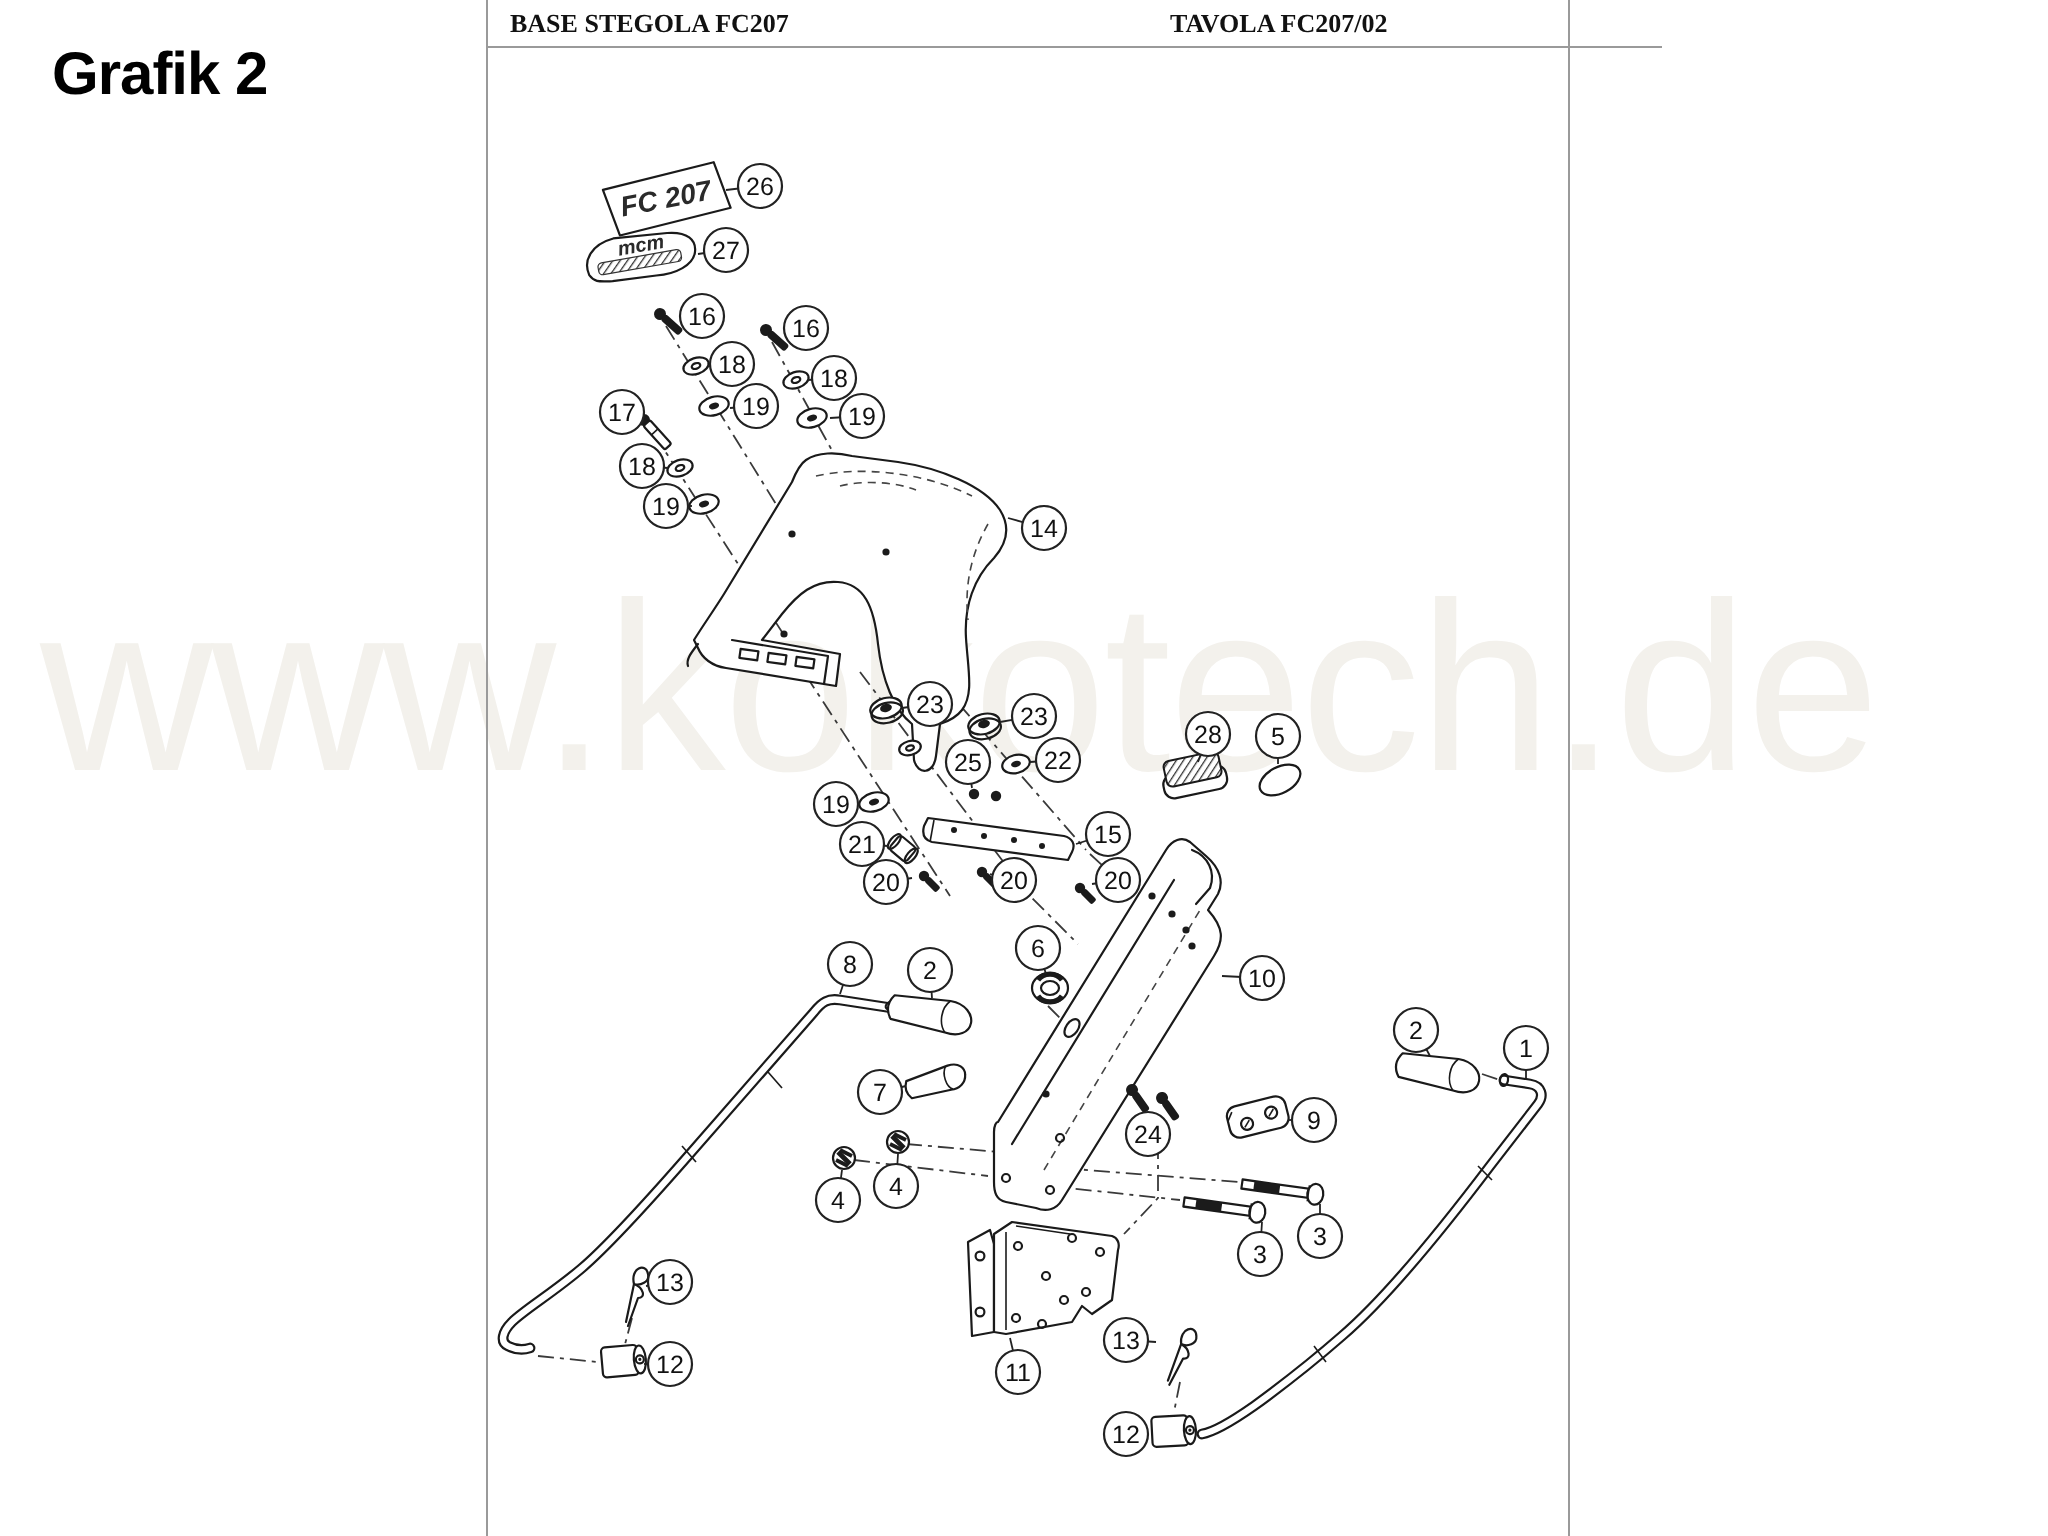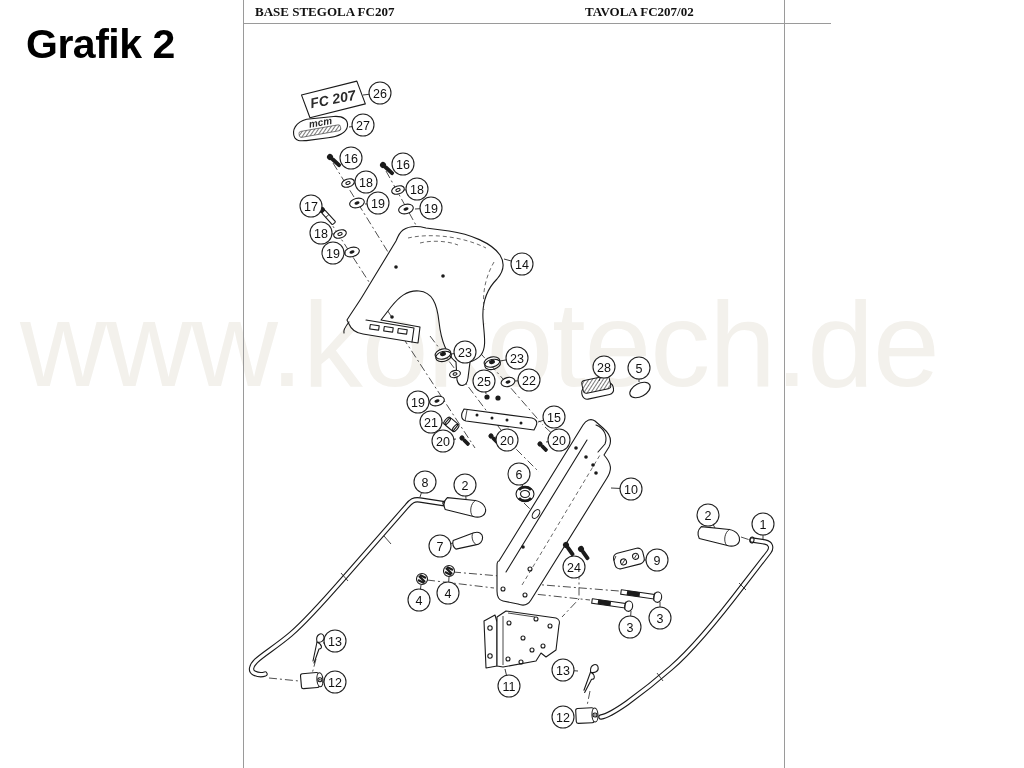--- a/index.html
+++ b/index.html
@@ -1,20 +1,20 @@
 <!DOCTYPE html>
 <html><head>
 <meta charset="utf-8">
 <style>
   html,body{margin:0;padding:0;background:#fff;}
   #stage{position:relative;width:1024px;height:768px;overflow:hidden;background:#fff;
          font-family:"Liberation Sans",sans-serif;}
   #watermark{position:absolute;left:20px;top:284px;font-size:120px;line-height:1;
              color:#f3f1ec;white-space:nowrap;letter-spacing:-1px;z-index:1;}
-  #page-title{position:absolute;left:26px;top:21px;font-size:41px;font-weight:600;
+  #page-title{position:absolute;left:26px;top:21px;font-size:30px;font-weight:600;
               color:#000;letter-spacing:-0.5px;z-index:3;}
   #panel{position:absolute;left:243px;top:0;width:540px;height:768px;
          border-left:1px solid #9a9a9a;border-right:1px solid #9a9a9a;z-index:2;}
   #panel-header{position:absolute;left:243px;top:0;width:588px;height:23px;
                 border-bottom:1px solid #9a9a9a;z-index:3;}
   .hdr{position:absolute;top:4px;font-family:"Liberation Serif",serif;font-weight:bold;
        font-size:13px;color:#111;white-space:nowrap;}
   #hdr-left{left:12px;}
   #hdr-right{left:342px;}
   #diagram{position:absolute;left:0;top:0;z-index:4;}

